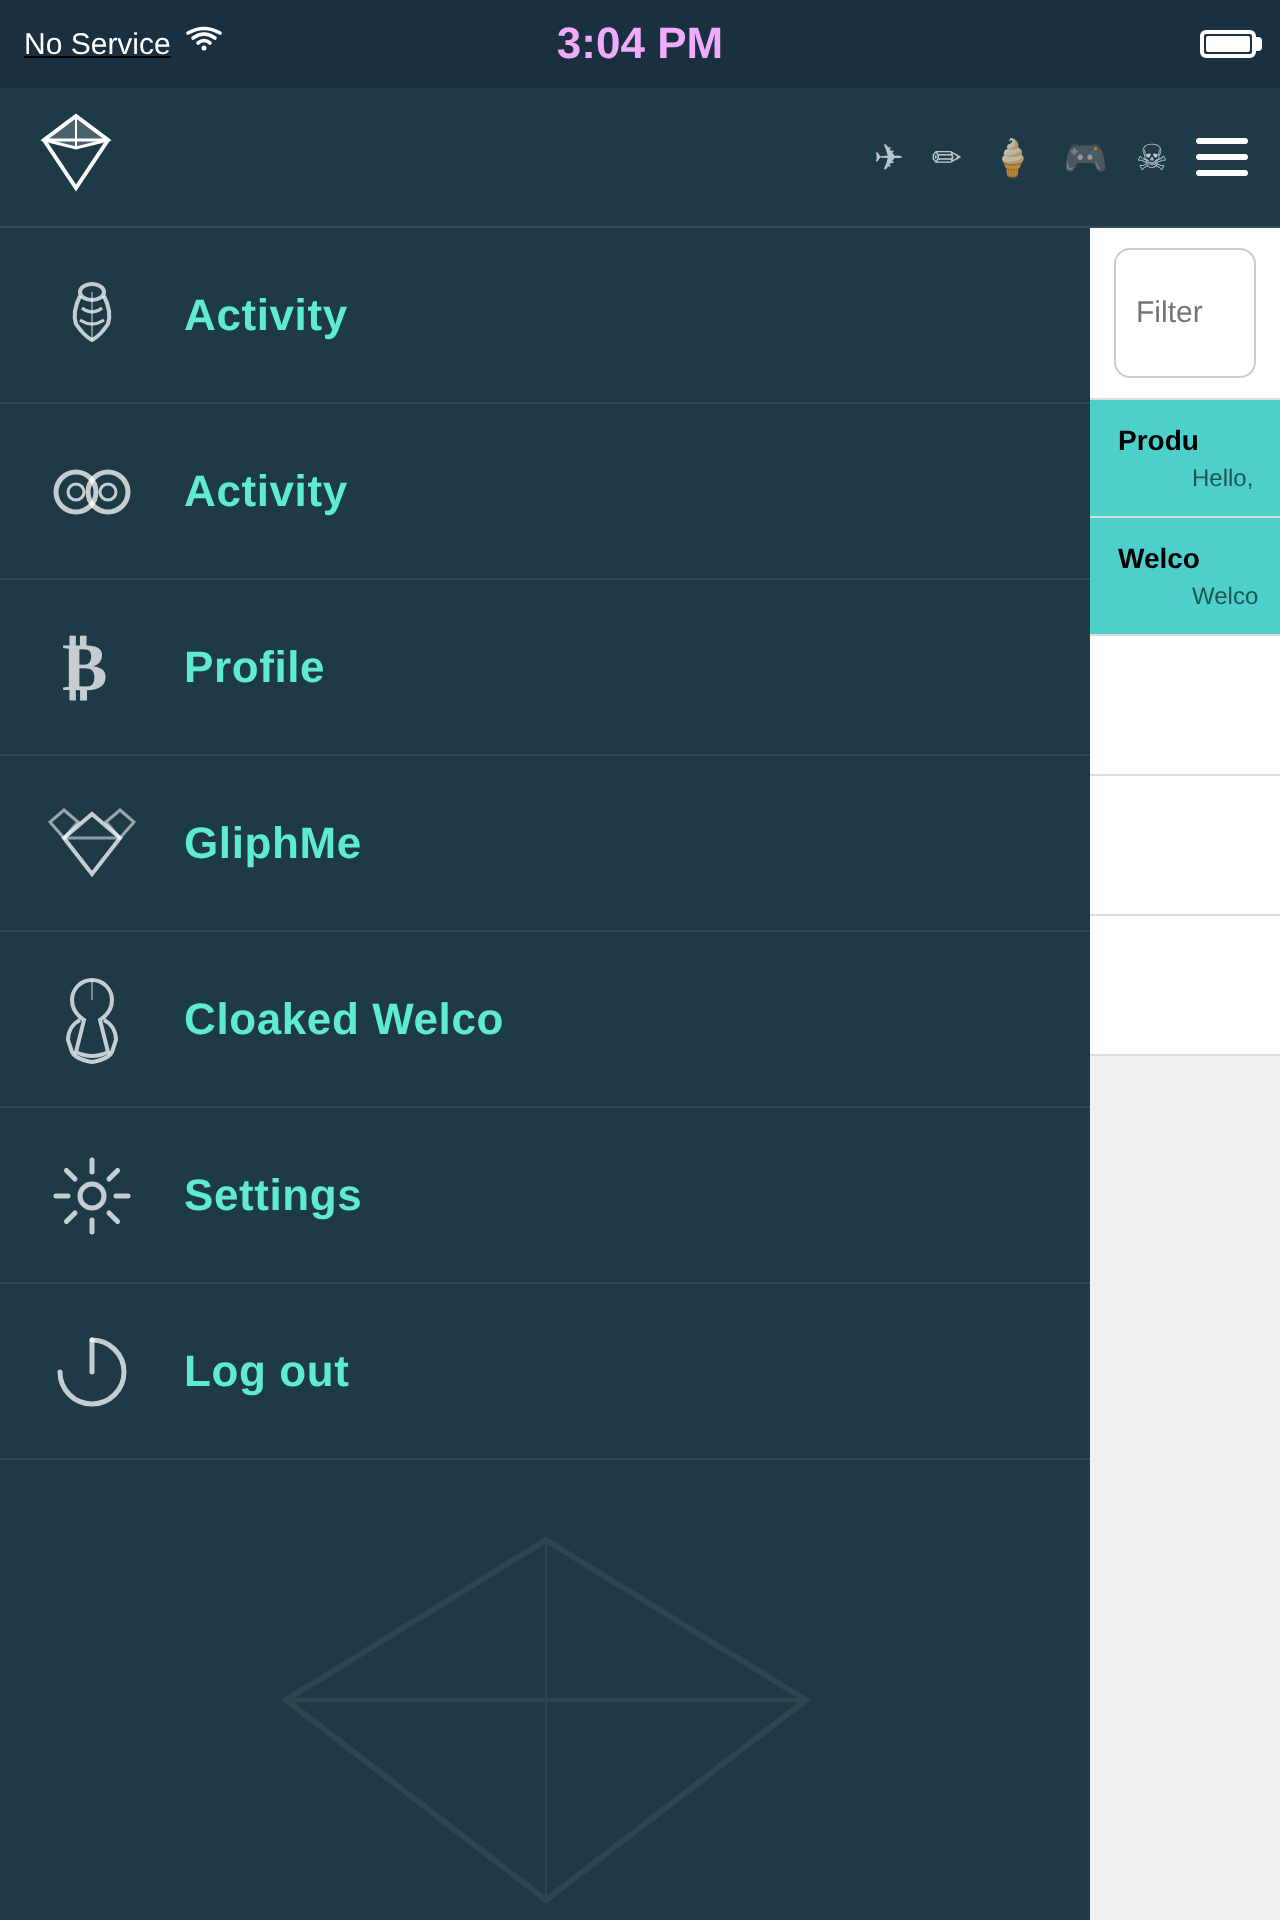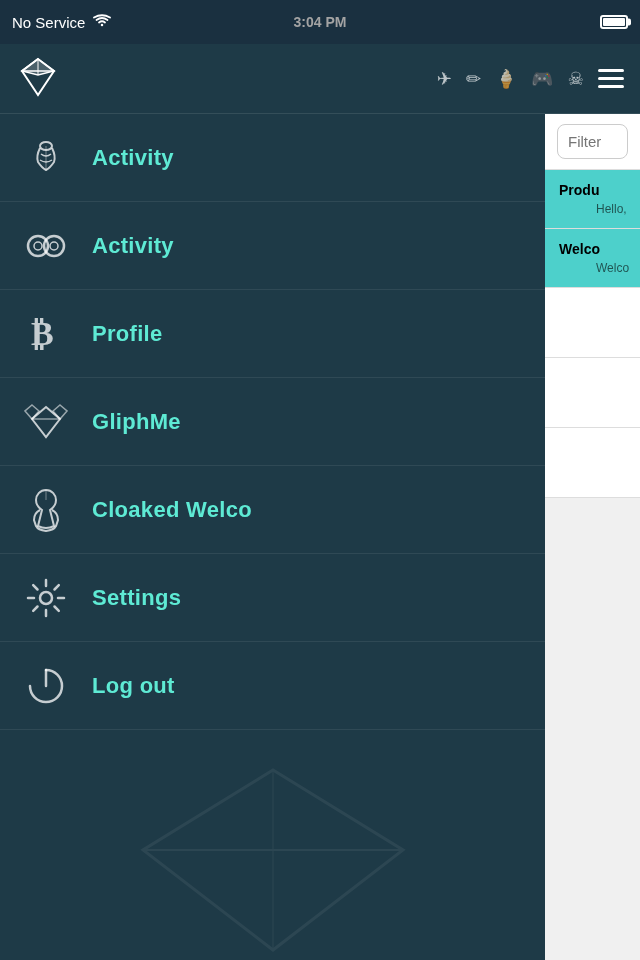--- a/index.html
+++ b/index.html
@@ -15,37 +15,38 @@
     
     #status-bar {
       width: 640px;
       height: 44px;
       background: #1a3040;
       display: flex;
       align-items: center;
       justify-content: space-between;
       padding: 0 12px;
       position: relative;
+      text-decoration: underline;
     }
 
     #status-left {
       display: flex;
       align-items: center;
       gap: 8px;
       color: white;
       font-size: 15px;
       font-weight: 500;
     }
 
     #status-center {
       position: absolute;
       left: 50%;
       transform: translateX(-50%);
-      color: #a3a3a3;
-      font-size: 14px;
+      color: #f0abfc;
+      font-size: 22px;
       font-weight: 600;
     }
 
     #status-right {
       display: flex;
       align-items: center;
       gap: 4px;
     }
 
     .battery-icon {
@@ -182,21 +183,21 @@
     }
 
     #filter-bar {
       background: white;
       padding: 10px 12px;
       border-bottom: 1px solid #ddd;
     }
 
     #filter-input {
       width: 100%;
-      padding: 8px 10px;
+      padding: 23px 10px;
       border: 1px solid #ccc;
       border-radius: 8px;
       font-size: 15px;
       color: #999;
       background: white;
     }
 
     .right-item {
       padding: 12px 14px;
       border-bottom: 1px solid #ddd;

